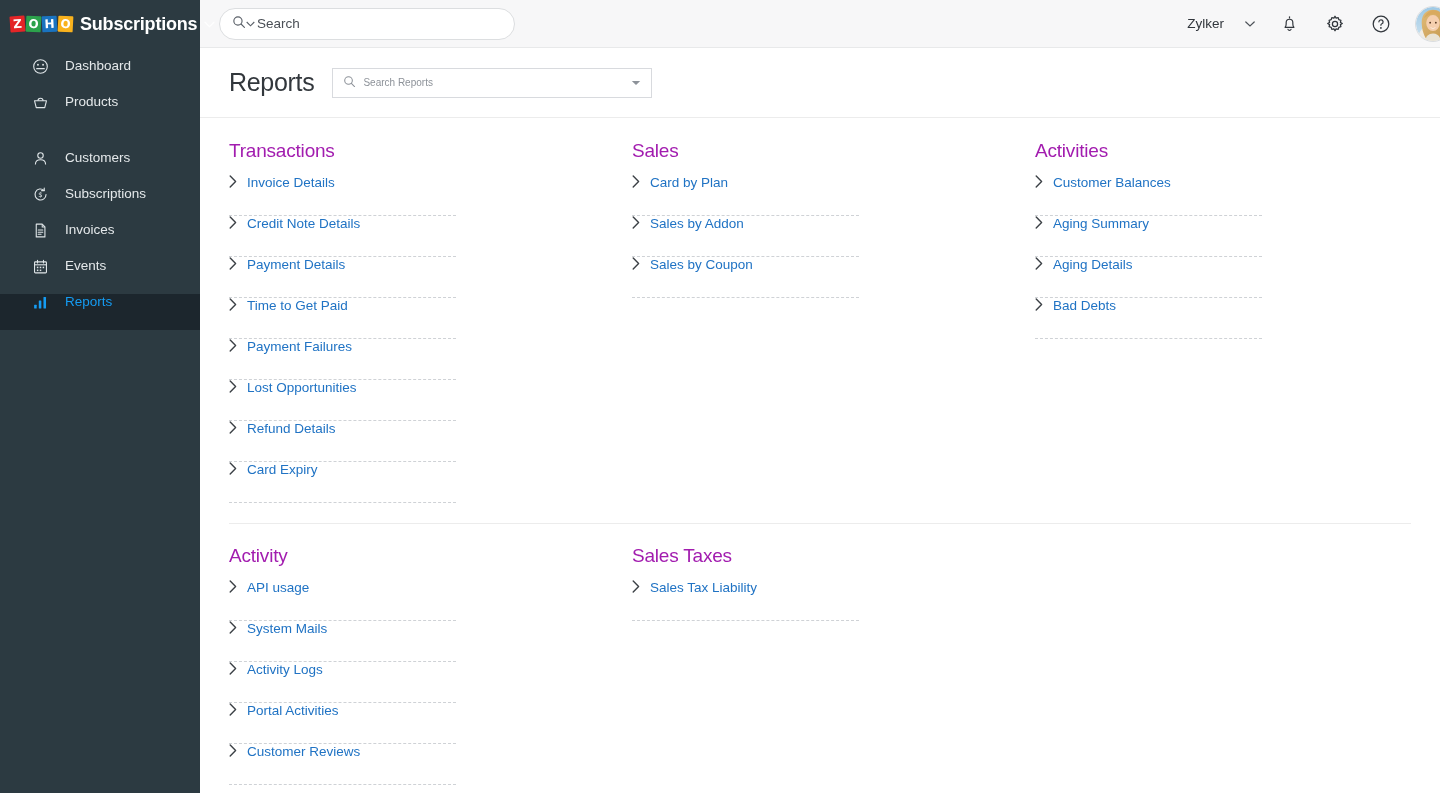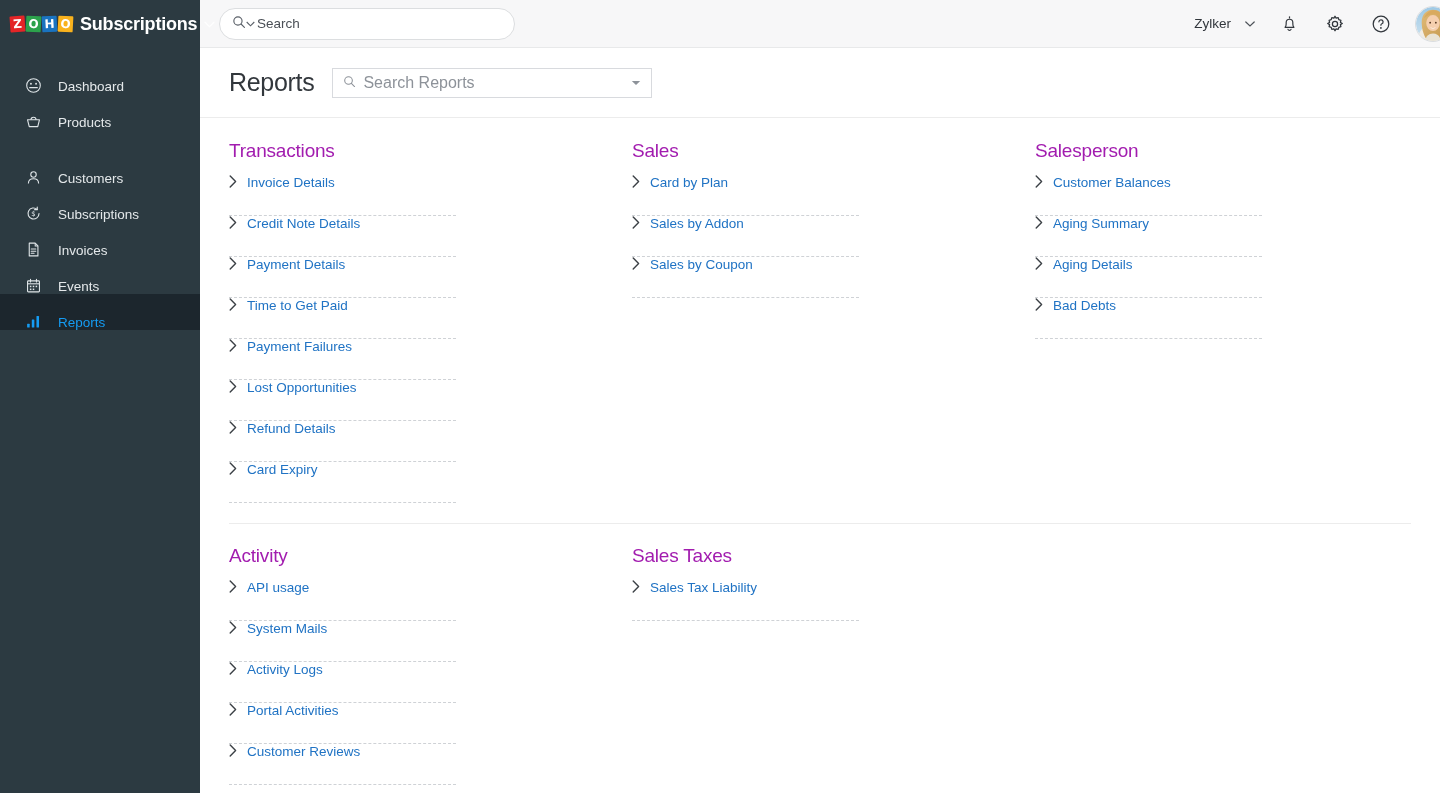--- a/index.html
+++ b/index.html
@@ -59,22 +59,22 @@
     margin-left: 7px;
     color: #ffffff;
     font-size: 11px;
     opacity: 0.9;
   }
 
   .nav { padding-top: 10px; }
   .nav-item {
     height: 36px;
     display: flex;
-    align-items: flex-end;
-    padding-left: 25px;
+    align-items: flex-start;
+    padding-left: 32px;
     color: #e4e8ea;
     font-size: 13.5px;
     cursor: pointer;
     user-select: none;
   }
   .nav-item .nav-icon {
     width: 22px;
     display: inline-flex;
     align-items: center;
     justify-content: flex-start;
@@ -130,21 +130,21 @@
 
   .topbar-right {
     margin-left: auto;
     display: flex;
     align-items: center;
     gap: 22px;
   }
   .org-menu {
     display: flex;
     align-items: center;
-    gap: 14px;
+    gap: 21px;
     color: #31363c;
     font-size: 13.5px;
     cursor: pointer;
   }
   .org-menu .o-caret { font-size: 10px; color: #4d5258; }
   .icon-btn {
     width: 24px; height: 24px;
     display: inline-flex;
     align-items: center; justify-content: center;
     color: #31363c;
@@ -181,21 +181,21 @@
     border: 1px solid #d8dade;
     background: #ffffff;
     display: flex;
     align-items: center;
     padding: 0 10px;
     gap: 7px;
   }
   .report-search input {
     border: none; outline: none;
     font-family: "Liberation Sans", sans-serif;
-    font-size: 16px;
+    font-size: 10px;
     color: #31363c;
     background: transparent;
     flex: 1 1 auto;
   }
   .report-search input::placeholder { color: #8d9299; }
   .report-search .rs-caret { color: #8d9299; font-size: 9px; }
 
   
   .content {
     flex: 1 1 auto;
@@ -553,21 +553,21 @@
                 <svg width="8" height="13" viewBox="0 0 8 13" fill="none" aria-hidden="true">
                     <path d="M1.2 1 L6.6 6.5 L1.2 12" stroke="#3c4146" stroke-width="1.4" stroke-linecap="round" stroke-linejoin="round"></path>
                   </svg>
               </span>
               <span class="r-label">Sales by Coupon</span>
             </div>
           </div>
         </section>
 
         <section>
-          <h2 class="section-title">Salesperson</h2>
+          <h2 class="section-title">Activities</h2>
           <div class="report-list">
             <div class="report-item">
               <span class="chev">
                 <svg width="8" height="13" viewBox="0 0 8 13" fill="none" aria-hidden="true">
                     <path d="M1.2 1 L6.6 6.5 L1.2 12" stroke="#3c4146" stroke-width="1.4" stroke-linecap="round" stroke-linejoin="round"></path>
                   </svg>
               </span>
               <span class="r-label">Customer Balances</span>
             </div>
             <div class="report-item">

